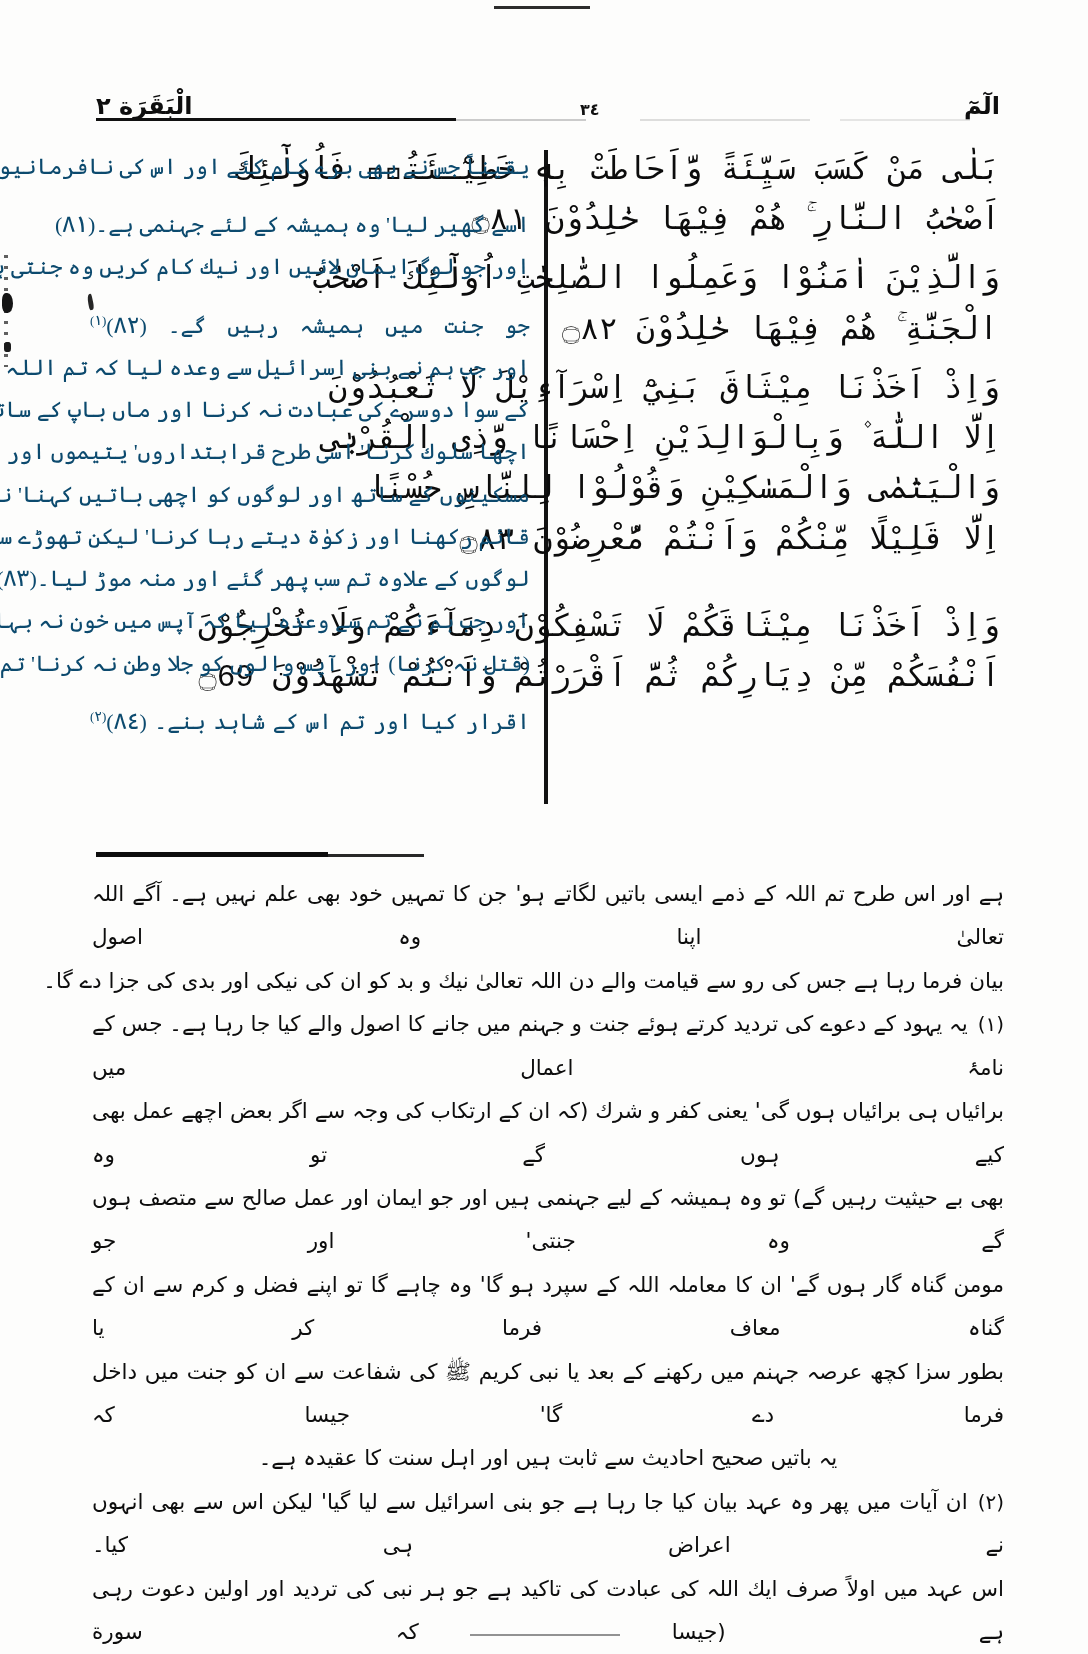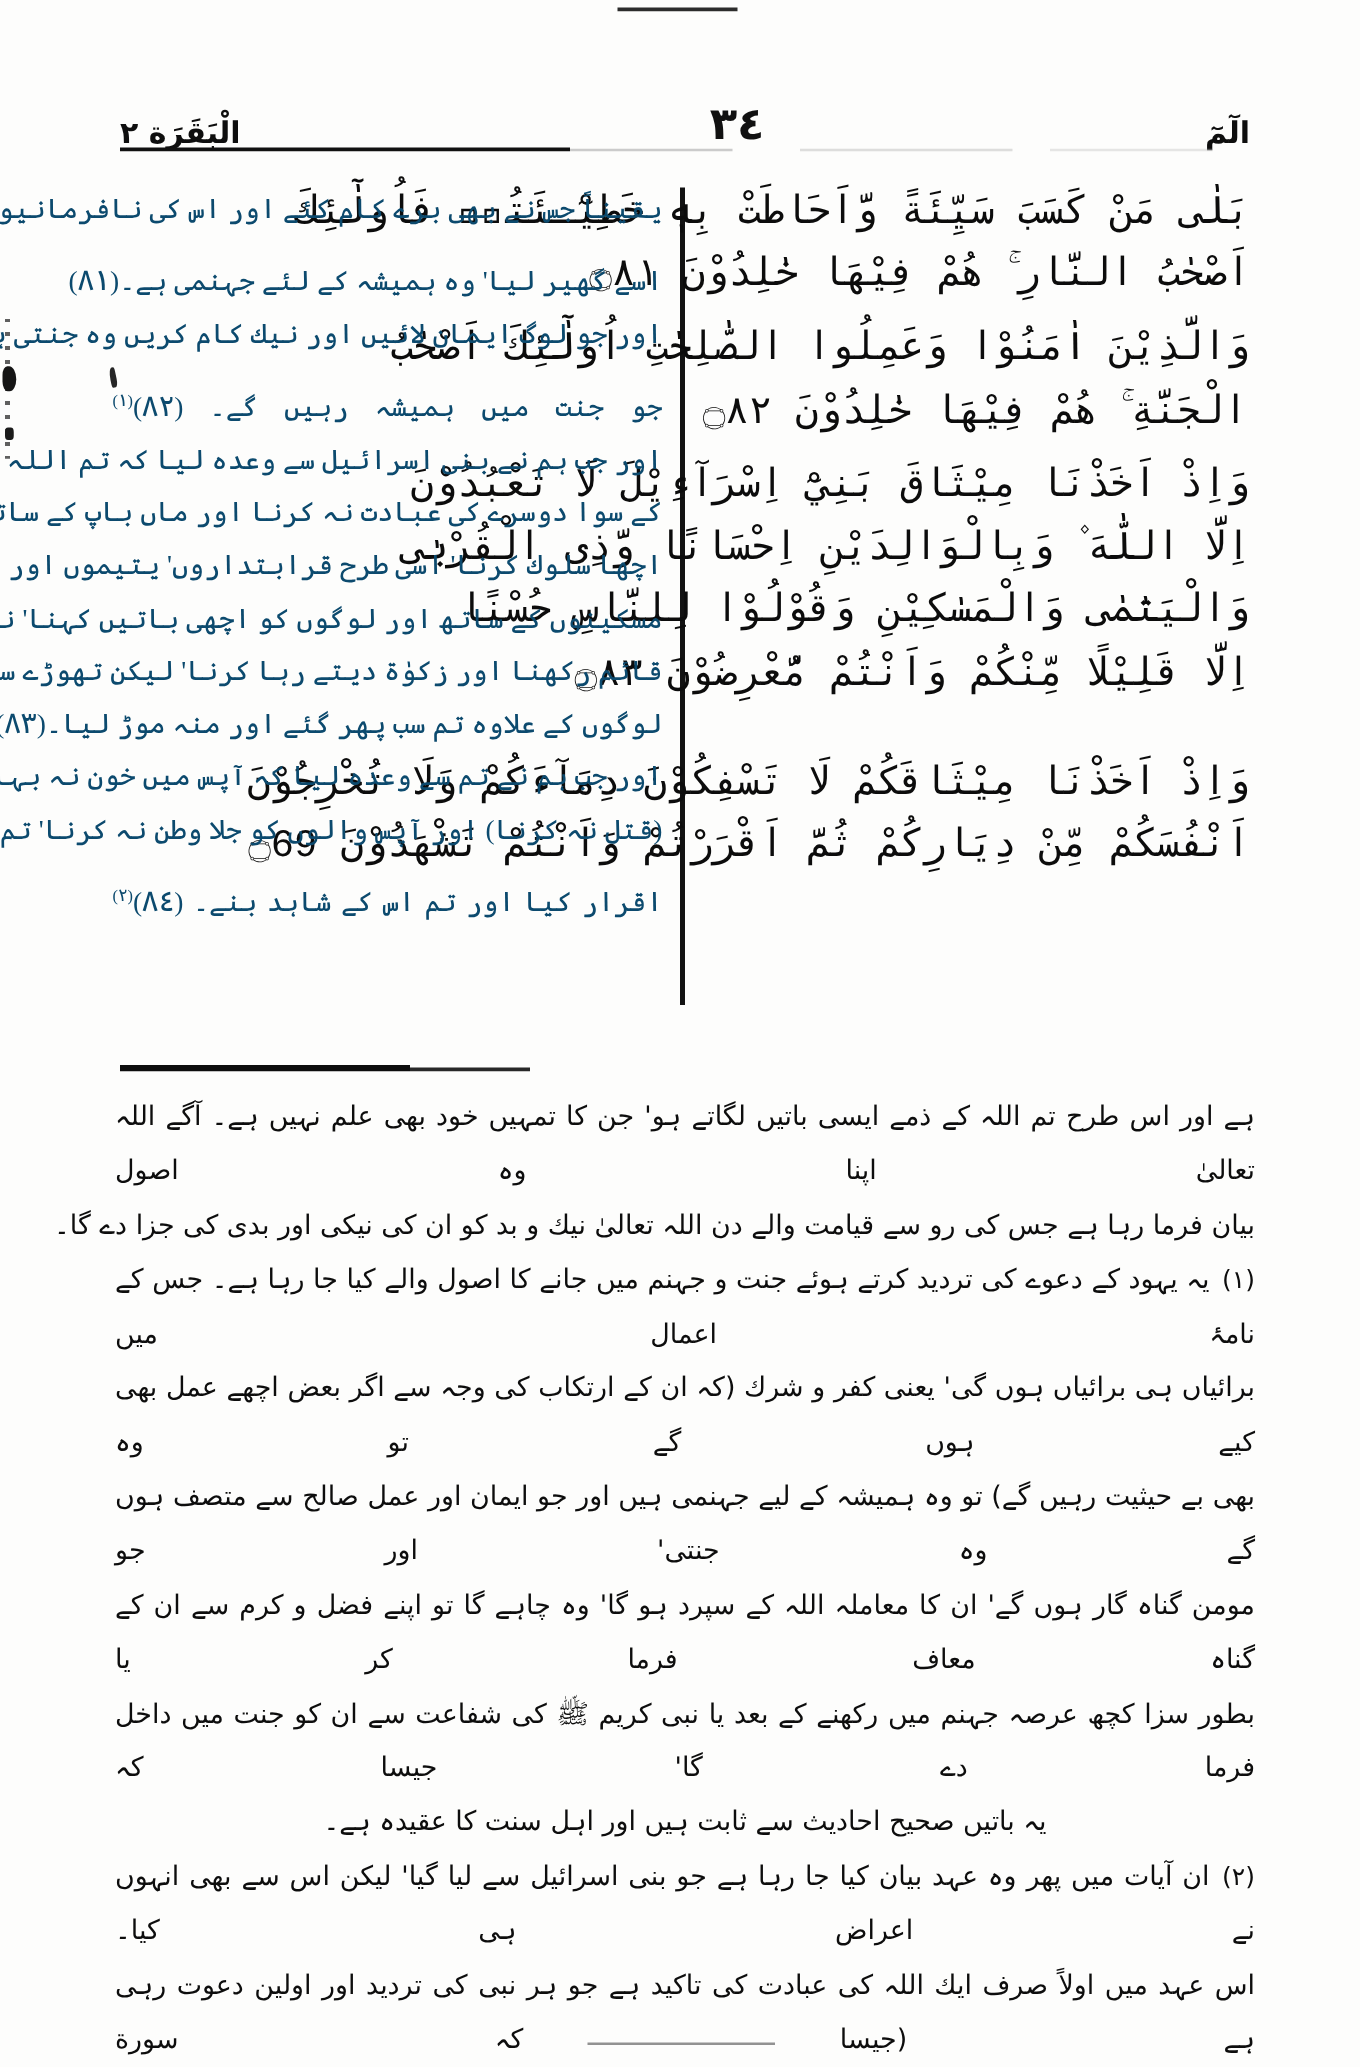--- a/index.html
+++ b/index.html
@@ -93,21 +93,21 @@
   }
   .hdr-text {
     font-family: "DejaVu Sans", sans-serif;
     font-size: 24px;
     line-height: 1;
     color: #0e0e0e;
     font-weight: 700;
     white-space: nowrap;
   }
   .hdr-center {
-    font-size: 36px;
+    font-size: 16px;
     font-weight: 700;
     color: #111;
     letter-spacing: 1px;
     margin-left: 23px;
   }
   
   .hdr-right { order: 1; }
   .hdr-center-wrap { order: 2; }
   .hdr-left { order: 3; }
 

